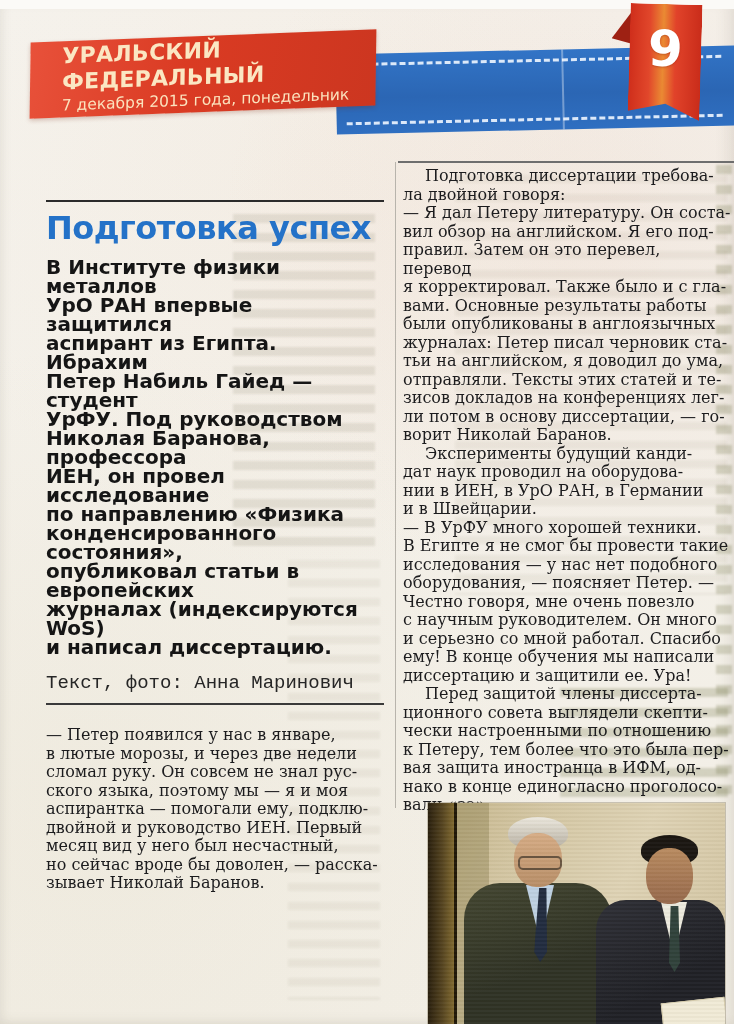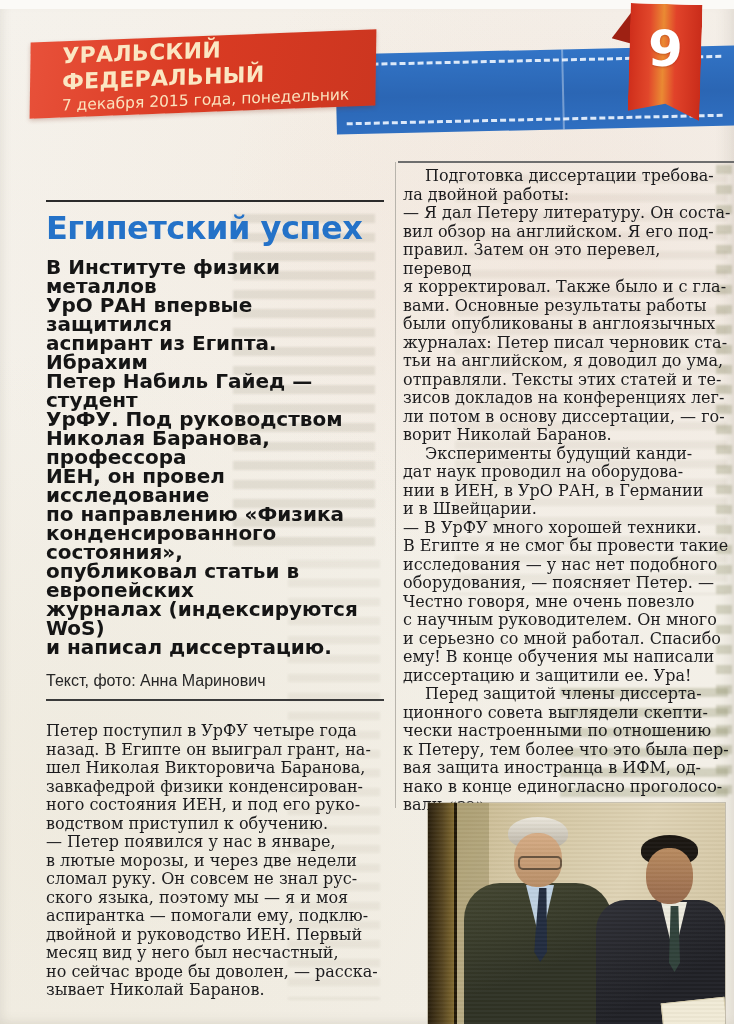--- a/index.html
+++ b/index.html
@@ -48,21 +48,21 @@
   .ghost.strong{background:repeating-linear-gradient(to bottom, rgba(108,112,66,.24) 0 9px, transparent 9px 20px);}
   .ghost.faint{background:repeating-linear-gradient(to bottom, rgba(128,124,96,.08) 0 8px, transparent 8px 19px);}
 
   
   .col-left{position:absolute;left:46px;top:200px;width:338px;z-index:2;}
   .top-rule{height:2px;background:#2b2b2b;margin-bottom:8px;}
   .article-title{margin:4px 0 12px 0;font-family:"DejaVu Sans",sans-serif;font-weight:bold;
     font-size:32px;line-height:36px;color:#2472c8;letter-spacing:-.5px;}
   .lead{font-family:"DejaVu Sans",sans-serif;font-weight:bold;font-size:20px;line-height:19px;
     color:#151515;white-space:pre-line;}
-  .byline{margin-top:15px;font-family:Liberation Sans, sans-serif;font-size:16px;color:#262626;}
+  .byline{margin-top:15px;font-family:Liberation Mono, monospace;font-size:19px;color:#262626;}
   .byline-rule{margin-top:9px;height:2px;background:#3a3a3a;}
   .body-block{margin-top:21px;}
   .para{margin:0;font-size:16px;line-height:18.5px;color:#1c1c1e;white-space:pre-line;}
   .para.indent{text-indent:22px;}
 
   .rule-h-right{position:absolute;left:398px;top:161px;width:336px;height:2px;background:#6e6e6e;z-index:2;}
   .rule-v-mid{position:absolute;left:395px;top:162px;width:1px;height:646px;background:#b8b4ac;z-index:2;}
   .col-right{position:absolute;left:403px;top:167px;width:330px;z-index:2;}
 
   
@@ -120,59 +120,53 @@
   </div>
 
   <div class="ghost" style="left:233px;top:214px;width:142px;height:336px;"></div>
   <div class="ghost faint" style="left:288px;top:560px;width:92px;height:440px;"></div>
   <div class="ghost faint" style="left:455px;top:175px;width:272px;height:420px;"></div>
   <div class="ghost strong" style="left:560px;top:688px;width:168px;height:116px;"></div>
   <div class="ghost strong" style="left:716px;top:165px;width:16px;height:640px;"></div>
 
   <div class="col-left">
     <div class="top-rule"></div>
-    <h1 class="article-title">Египетский успех</h1>
+    <h1 class="article-title">Подготовка успех</h1>
     <div class="lead">В Институте физики металлов
 УрО РАН впервые защитился
 аспирант из Египта. Ибрахим
 Петер Набиль Гайед — студент
 УрФУ. Под руководством
 Николая Баранова, профессора
 ИЕН, он провел исследование
 по направлению «Физика
 конденсированного состояния»,
 опубликовал статьи в европейских
 журналах (индексируются WoS)
 и написал диссертацию.</div>
     <div class="byline">Текст, фото: Анна Маринович</div>
     <div class="byline-rule"></div>
     <div class="body-block">
-      <p class="para">Петер поступил в УрФУ четыре года
-назад. В Египте он выиграл грант, на-
-шел Николая Викторовича Баранова,
-завкафедрой физики конденсирован-
-ного состояния ИЕН, и под его руко-
-водством приступил к обучению.</p>
       <p class="para">— Петер появился у нас в январе,
 в лютые морозы, и через две недели
 сломал руку. Он совсем не знал рус-
 ского языка, поэтому мы — я и моя
 аспирантка — помогали ему, подклю-
 двойной и руководство ИЕН. Первый
 месяц вид у него был несчастный,
 но сейчас вроде бы доволен, — расска-
 зывает Николай Баранов.</p>
     </div>
   </div>
 
   <div class="rule-h-right"></div>
   <div class="rule-v-mid"></div>
   <div class="col-right">
     <p class="para indent">Подготовка диссертации требова-
-ла двойной работы:</p>
+ла двойной говоря:</p>
     <p class="para">— Я дал Петеру литературу. Он соста-
 вил обзор на английском. Я его под-
 правил. Затем он это перевел, перевод
 я корректировал. Также было и с гла-
 вами. Основные результаты работы
 были опубликованы в англоязычных
 журналах: Петер писал черновик ста-
 тьи на английском, я доводил до ума,
 отправляли. Тексты этих статей и те-
 зисов докладов на конференциях лег-

